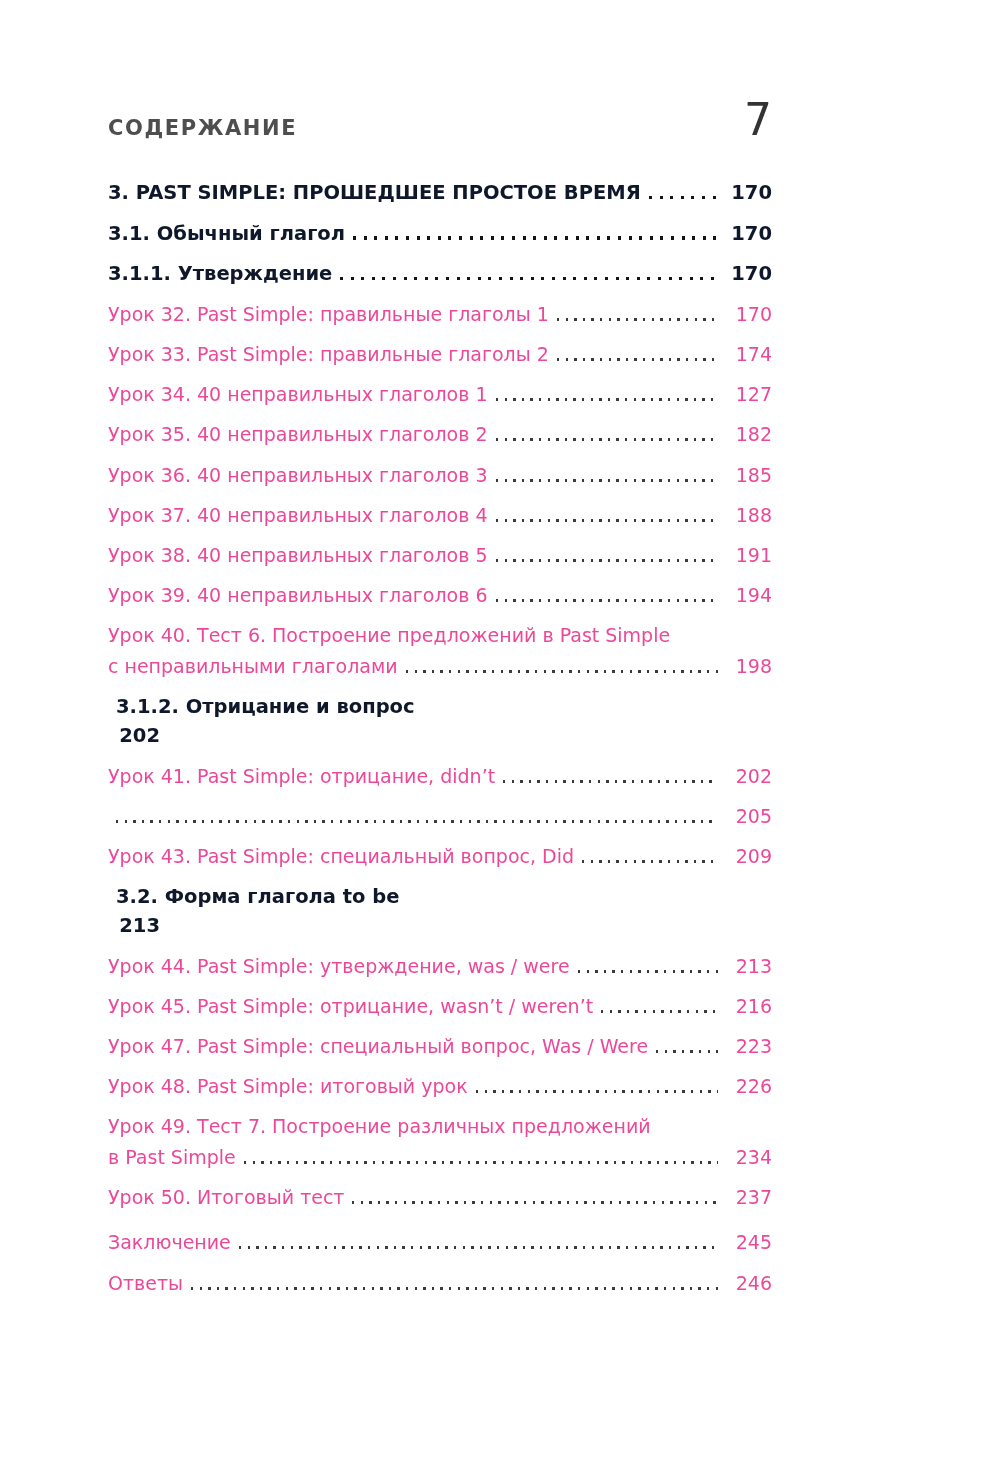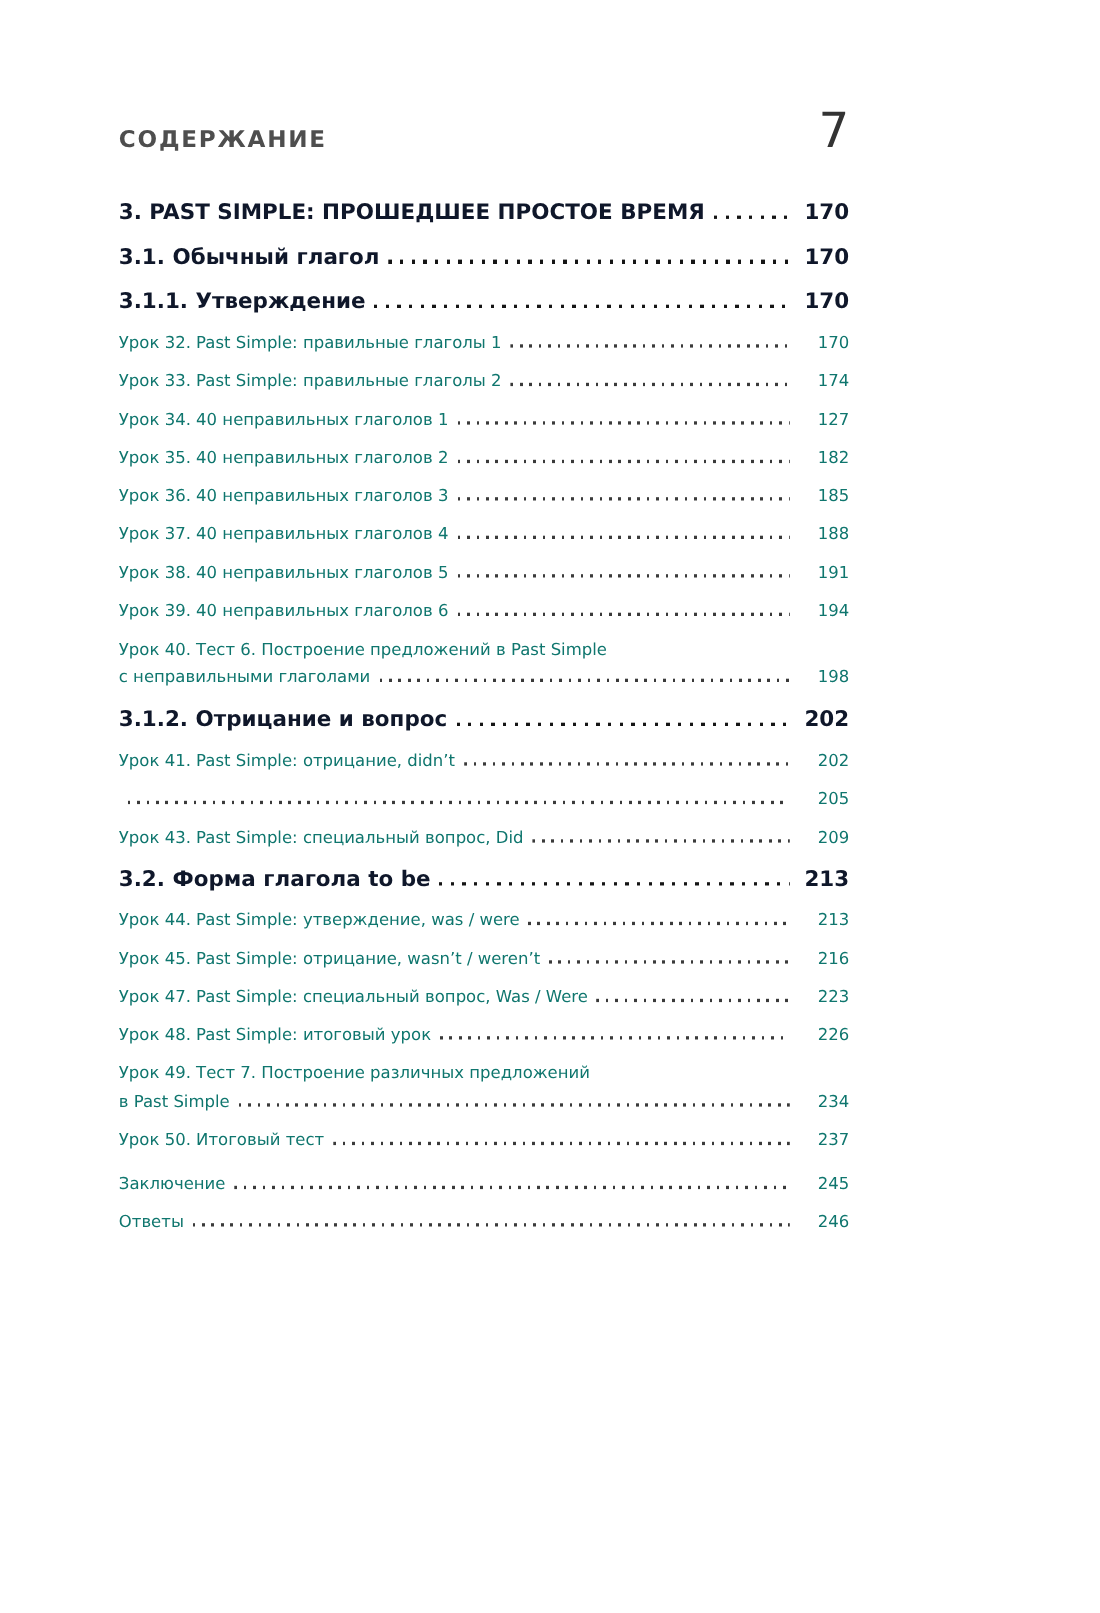--- a/index.html
+++ b/index.html
@@ -34,23 +34,23 @@
     font-weight: 400;
     color: #333333;
     line-height: 1;
   }
   #toc-list {
     display: block;
   }
   .toc-row {
     display: flex;
     align-items: baseline;
-    font-size: 15px;
+    font-size: 19px;
     line-height: 1.32;
-    color: #0f766e;
+    color: #ec4899;
     margin-bottom: 15px;
   }
   .toc-row.bold {
     font-weight: 700;
     color: #0f172a;
     font-size: 19.5px;
   }
   .toc-row .title {
     flex: 0 1 auto;
   }
@@ -71,20 +71,21 @@
   .toc-row .pnum {
     flex: 0 0 auto;
     min-width: 44px;
     text-align: right;
   }
   .toc-row.cont {
     margin-top: -9px;
   }
   .toc-row.gap-section {
     margin-top: 14px;
+    flex-direction: column;
   }
   .toc-row.gap-large {
     margin-top: 20px;
   }
 </style>
 </head>
 <body>
 
 <div class="page">
   <div class="page-header">

